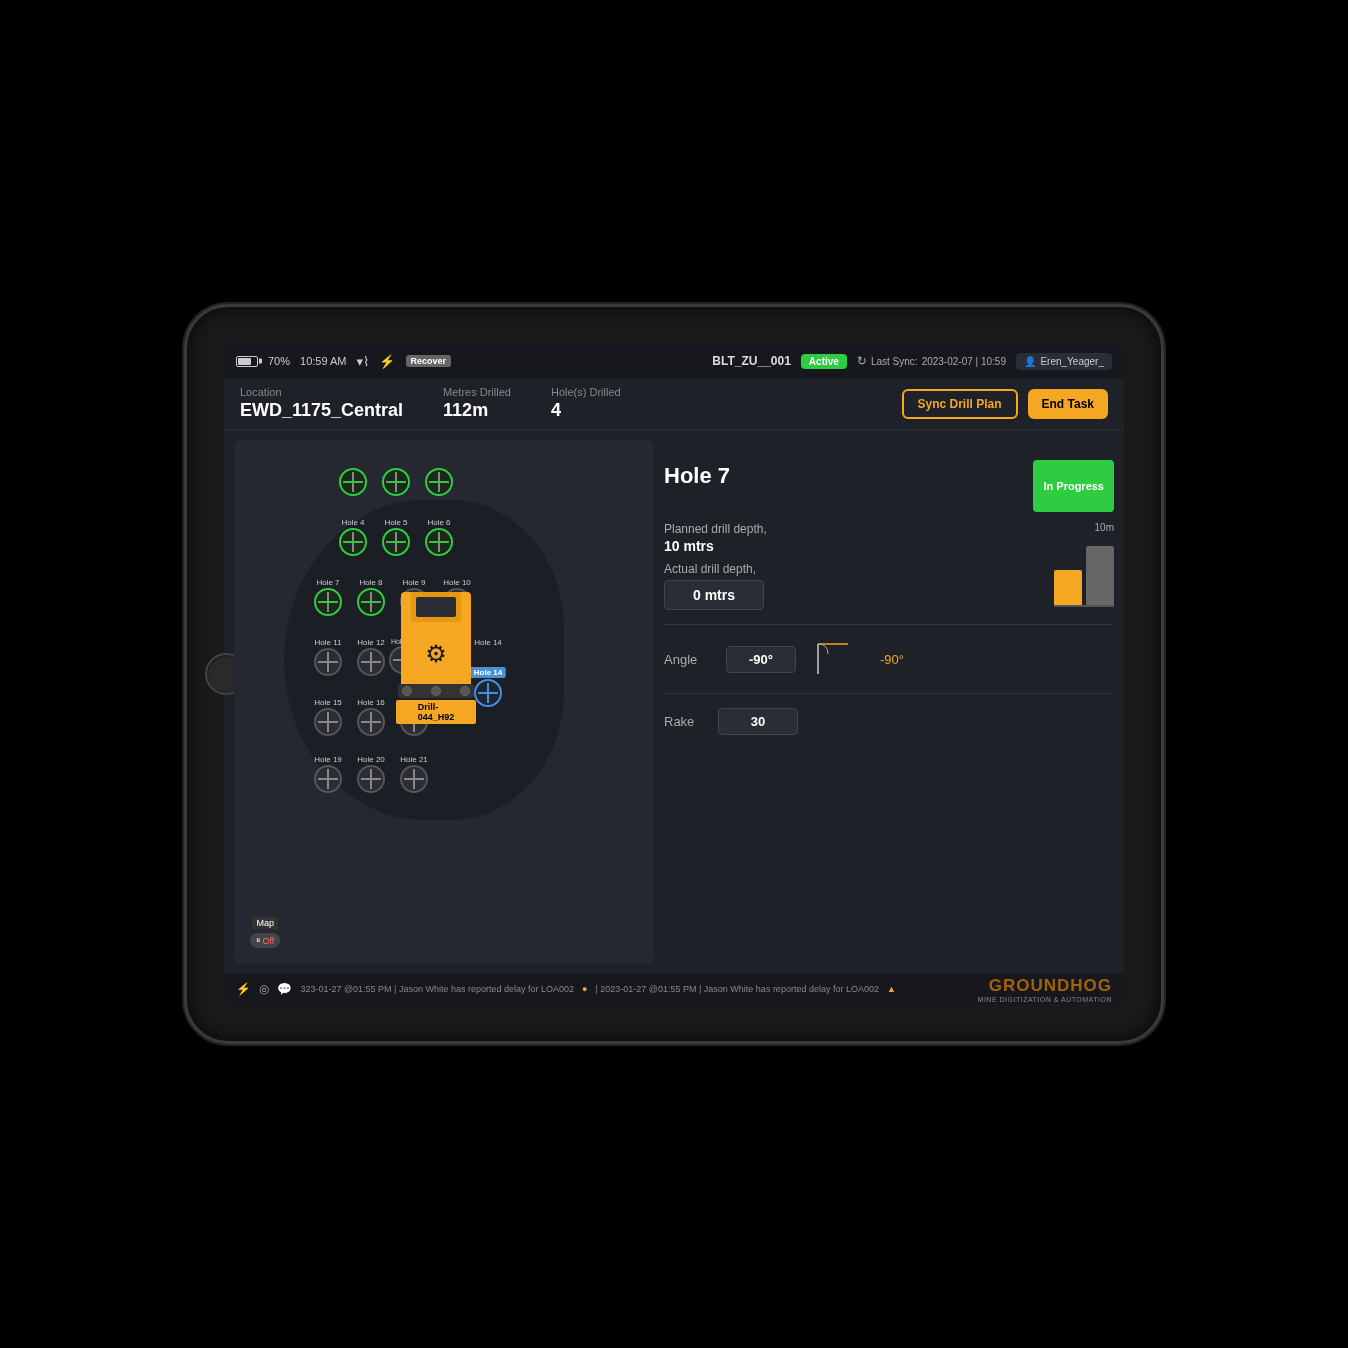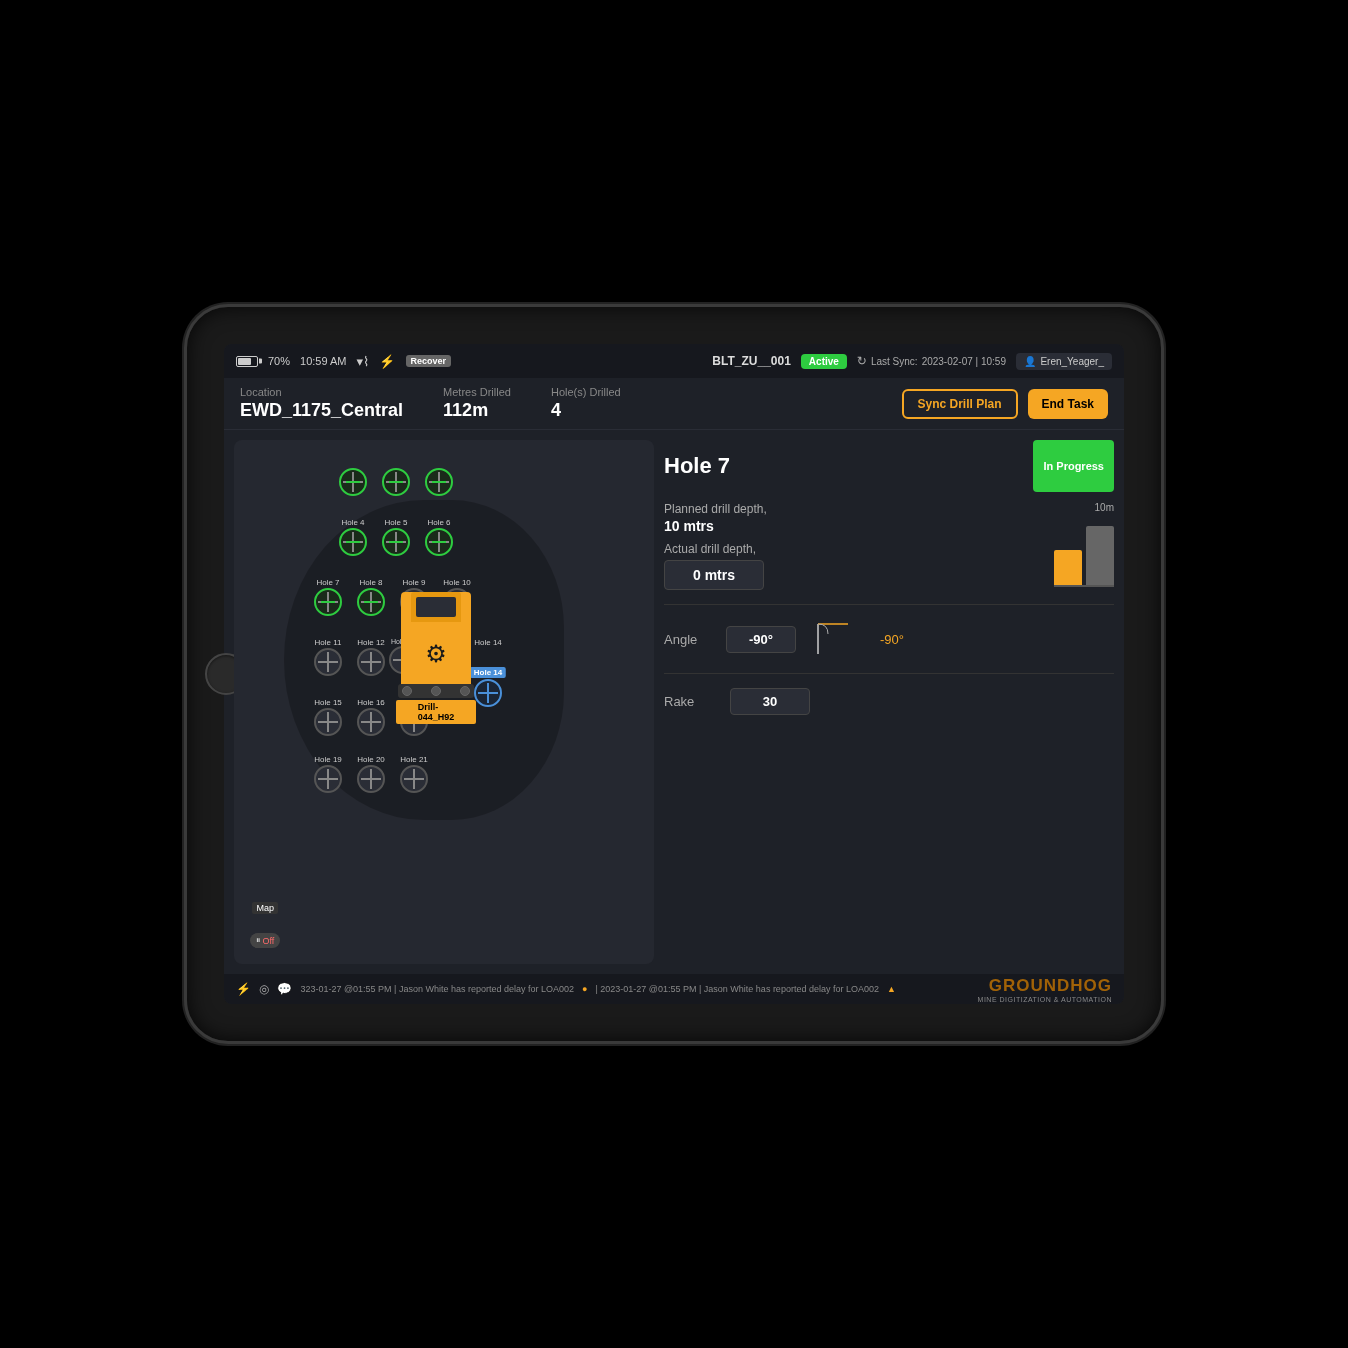--- a/index.html
+++ b/index.html
@@ -199,21 +199,21 @@
       position: relative;
       overflow: hidden;
     }
     .map-toggle {
       position: absolute;
       bottom: 16px;
       left: 16px;
       display: flex;
       flex-direction: column;
       align-items: center;
-      gap: 19px;
+      gap: 4px;
     }
     .map-label {
       color: #fff;
       font-size: 9px;
       background: #333;
       padding: 1px 4px;
       border-radius: 2px;
     }
     .toggle-btn {
       background: #444;
@@ -410,20 +410,21 @@
       font-weight: 700;
       color: #fff;
     }
     .in-progress-badge {
       background: #2ecc40;
       color: #fff;
       font-size: 11px;
       font-weight: bold;
       padding: 20px 10px;
       border-radius: 4px;
+      margin-top: 20px;
     }
     .depth-section {
       display: flex;
       justify-content: space-between;
       align-items: flex-start;
     }
     .depth-info {
       flex: 1;
     }
     .depth-label {
@@ -491,21 +492,21 @@
       height: 100%;
     }
     .angle-right-val {
       font-size: 13px;
       color: #f5a623;
     }
     
     .rake-section {
       display: flex;
       align-items: center;
-      gap: 16px;
+      gap: 4px;
     }
     .rake-label {
       font-size: 13px;
       color: #aaa;
       width: 50px;
     }
     .rake-input {
       background: #2a2d36;
       border: 1px solid #444;
       color: #fff;

